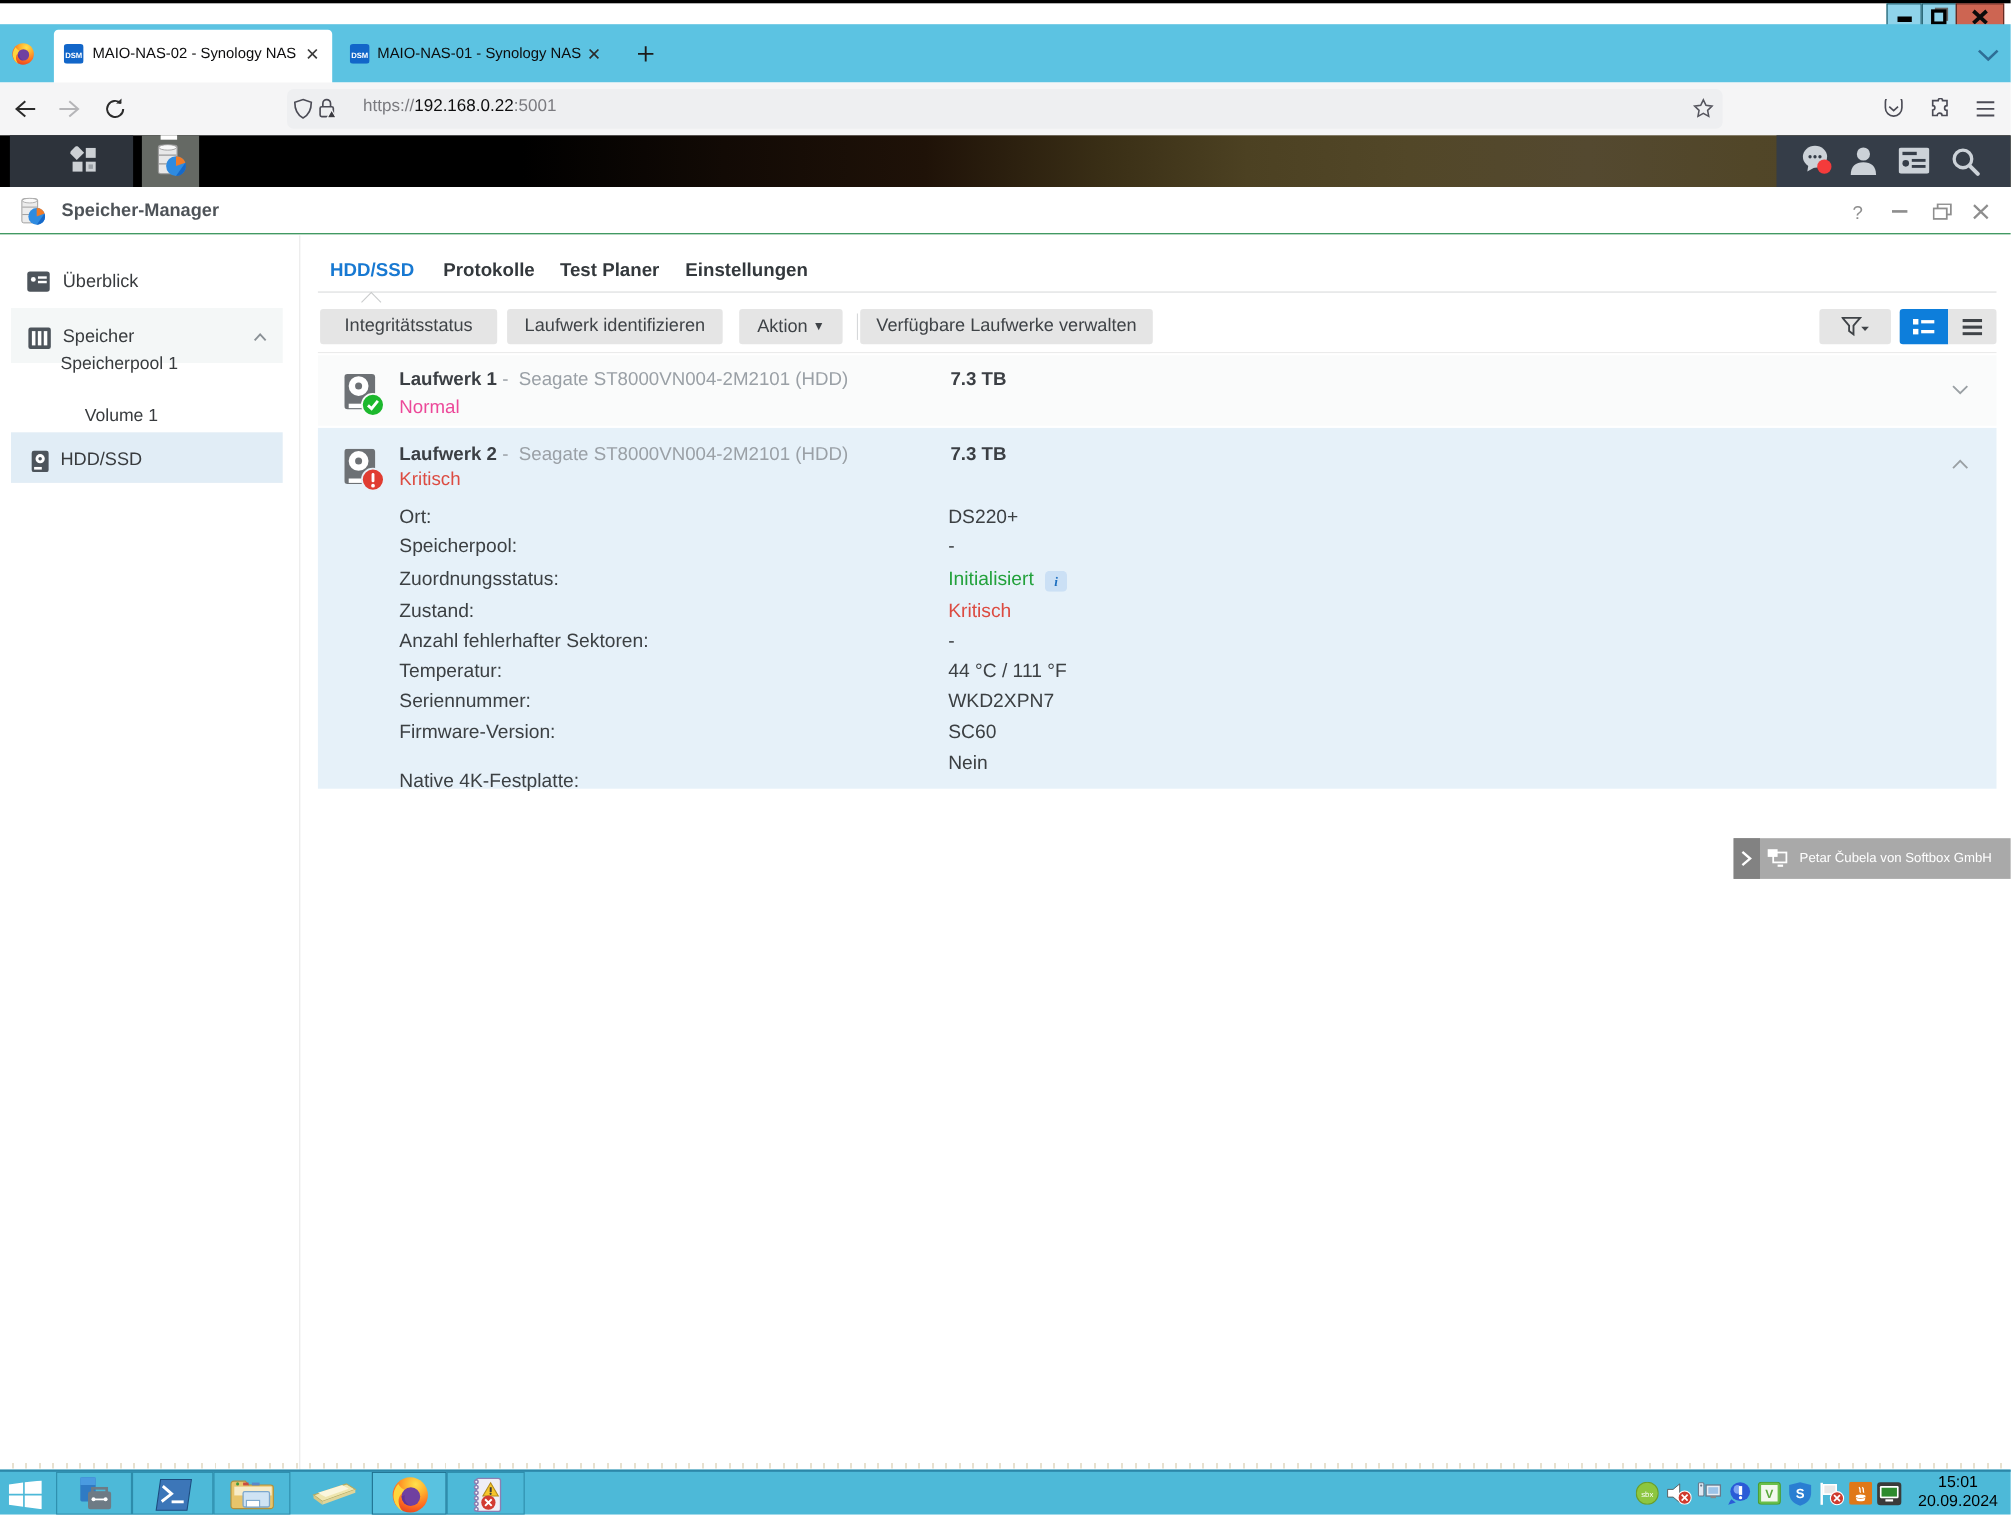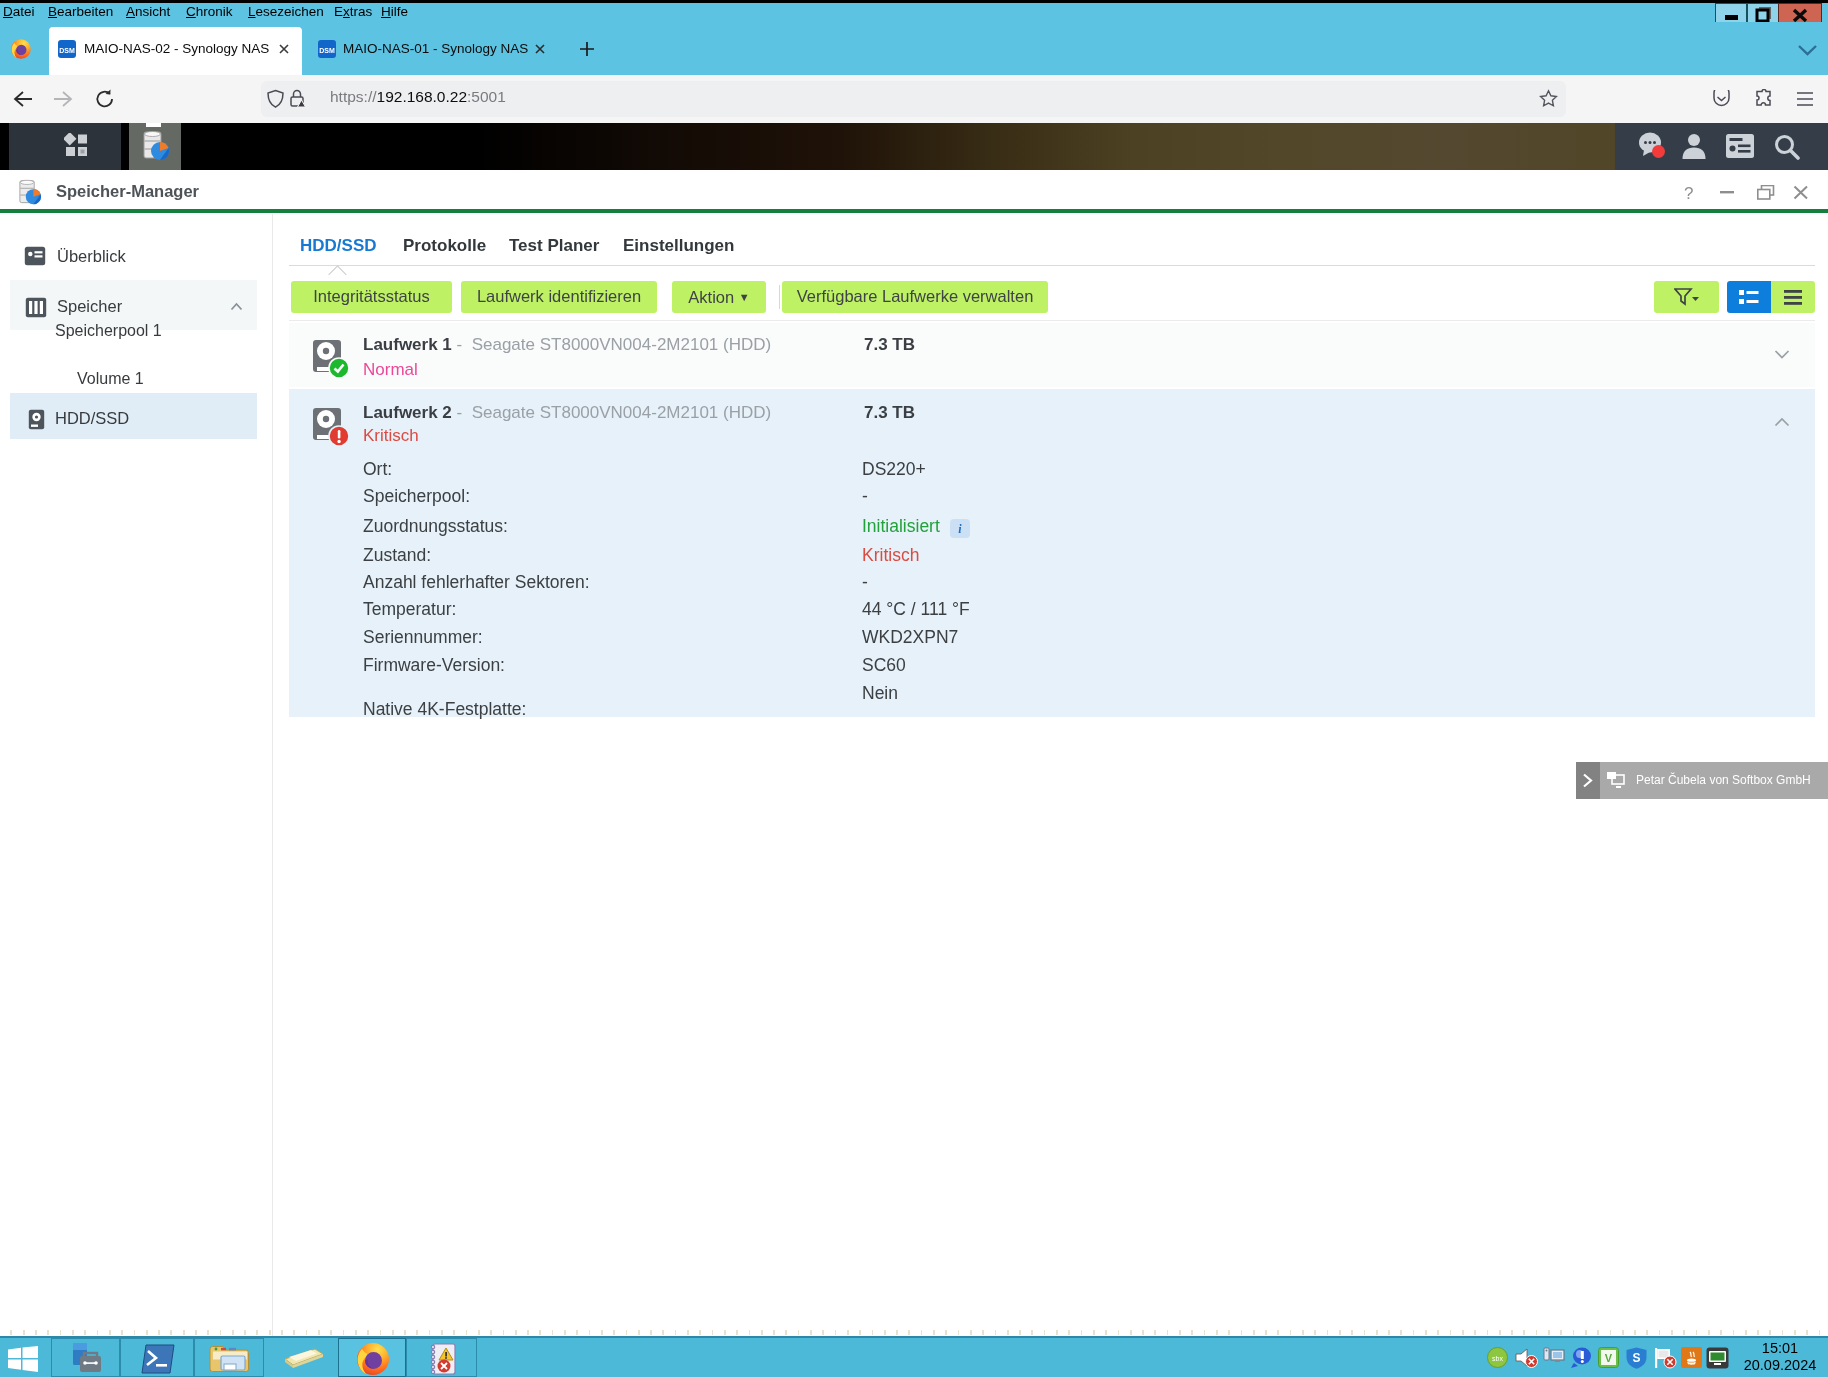--- a/index.html
+++ b/index.html
@@ -19,34 +19,34 @@
 #navbar { left:0; top:75px; width:1828px; height:48px; background:#f5f5f6; }
 #urlbar { left:261px; top:6px; width:1305px; height:36px; background:#eeeff1; border-radius:6px; }
 
 #dsmbar { left:0; top:123px; width:1828px; height:47px; background:linear-gradient(90deg,#000 0%,#000 26%,#120a05 36%,#1f1208 46%,#3a2f16 55%,#4c4122 62%,#524728 70%,#544930 79%,#514628 87%,#4e4326 100%); }
 #dsmbar-right { left:1615px; top:123px; width:213px; height:47px; background:#353d48; }
 #menu-btn { left:9px; top:123px; width:112px; height:47px; background:#2d333b; }
 #sm-btn { left:129px; top:123px; width:52px; height:47px; background:#656964; }
 #sm-notch { left:146px; top:123px; width:15px; height:4px; background:#fff; }
 
 #win { left:0; top:170px; width:1828px; height:1166px; background:#fff; }
-#wtitle { left:0; top:0; width:1828px; height:43px; border-bottom:4px solid #15803d; }
+#wtitle { left:0; top:0; width:1828px; height:43px; border-bottom:1px solid #15803d; }
 #wtitle .t { position:absolute; left:56px; top:12px; font-size:16.5px; font-weight:bold; color:#4e5358; }
 .wctrl { position:absolute; top:14px; color:#8e8e8e; font-size:16px; }
 
 #sidebar { left:0; top:44px; width:272px; height:1122px; background:#fff;padding-left:16px; }
 #vline { left:272px; top:44px; width:1px; height:1122px; background:#e9e9e9; }
 .srow { position:absolute; left:10px; width:247px; }
 .srow .txt { position:absolute; font-size:16.5px; color:#383b3e; }
 
 #main { left:273px; top:44px; width:1555px; height:1122px; }
 .tab { position:absolute; top:22px; font-size:17px; font-weight:bold; color:#33383c; }
 #tabline { left:16px; top:51px; width:1526px; height:1px; background:#dadbdc; }
 #notch { left:58px; top:54px; width:13px; height:13px; background:#fff; border-left:1px solid #c9cbcc; border-top:1px solid #c9cbcc; transform:rotate(45deg); }
-.btn { position:absolute; top:67px; height:32px; background:#bef264; border-radius:3px; font-size:16.5px; color:#3f4347; text-align:center; }
+.btn { position:absolute; top:67px; height:32px; background:#e5e5e5; border-radius:3px; font-size:16.5px; color:#3f4347; text-align:center; }
 .btn span { display:inline-block; margin-top:6px; }
 #btndiv { left:506px; top:71px; width:1px; height:24px; background:#d6d8da; }
 #rowline { left:16px; top:106px; width:1526px; height:1px; background:#ebebeb; }
 #row1 { left:16px; top:109px; width:1526px; height:64px; background:#fafbfb; }
 #row2 { left:16px; top:175px; width:1526px; height:328px; background:#e6f1f9; }
 .dname { position:absolute; font-size:17px; font-weight:bold; color:#3b3f44; }
 .dgray { font-weight:normal; color:#9aa0a6; }
 .dsize { position:absolute; font-size:17px; font-weight:bold; color:#3b3f44; }
 .dstat { position:absolute; font-size:17px; }
 .chev { position:absolute; color:#8a9196; }
@@ -60,29 +60,20 @@
 #wtaskbar { left:0; top:1336px; width:1828px; height:41px; background:#4db9d8; border-top:2px solid #2c87a8; }
 .tbtn { position:absolute; top:0px; height:39px; border:1px solid #2d8cab; }
 .trayico { position:absolute; top:9px; }
 #clock { position:absolute; left:1735px; top:2px; width:90px; text-align:center; font-size:14.5px; color:#000; line-height:17px; }
 </style>
 </head>
 <body>
 <div id="page">
   <div id="topstrip" class="abs"></div>
 
-  <div id="menubar" class="abs">
-    <span class="menuitem" style="left:3px"><u>D</u>atei</span>
-    <span class="menuitem" style="left:48px"><u>B</u>earbeiten</span>
-    <span class="menuitem" style="left:126px"><u>A</u>nsicht</span>
-    <span class="menuitem" style="left:186px"><u>C</u>hronik</span>
-    <span class="menuitem" style="left:248px"><u>L</u>esezeichen</span>
-    <span class="menuitem" style="left:334px">E<u>x</u>tras</span>
-    <span class="menuitem" style="left:381px"><u>H</u>ilfe</span>
-  </div>
 
   <div class="abs" id="winbtns">
     <div class="winbtn" style="left:0; background:#8fd3ea;"><svg width="30" height="23">
           <rect x="9" y="11" width="13" height="5" fill="#000"></rect>
         </svg></div>
     <div class="winbtn" style="left:32px; background:#8fd3ea;"><svg width="30" height="23">
           <rect x="12" y="4" width="10" height="10" fill="none" stroke="#666" stroke-width="2"></rect>
           <rect x="9" y="6" width="11" height="11" fill="#8fd3ea" stroke="#000" stroke-width="3"></rect>
         </svg></div>
     <div class="winbtn" style="left:63px; width:44px; background:#cd6552; border-color:#5a2620;"><svg width="42" height="23">

